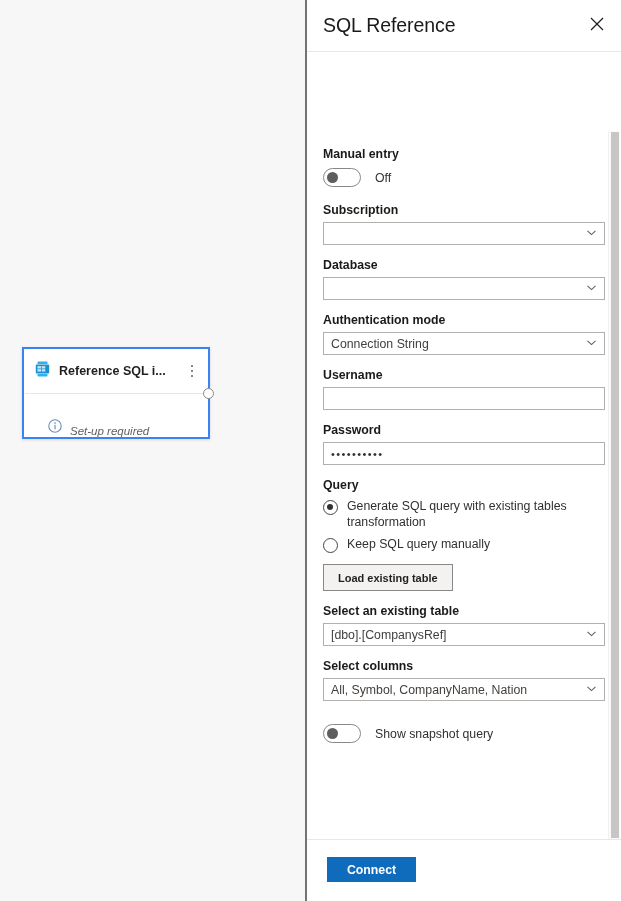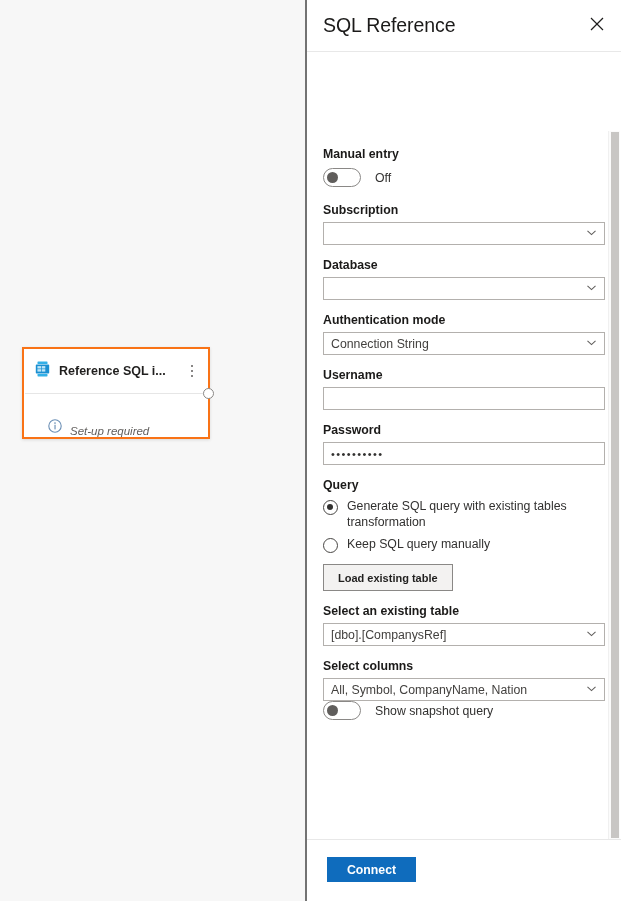--- a/index.html
+++ b/index.html
@@ -23,21 +23,21 @@
     width: 305px; height: 901px;
     background: #f7f7f7;
   }
 
   #node-card {
     position: absolute;
     left: 22px;
     top: 347px;
     width: 188px;
     background: #ffffff;
-    border: 2px solid #f97316;
+    border: 2px solid #3b82f6;
     box-sizing: border-box;
     box-shadow: 0 1px 3px rgba(0,0,0,0.12);
   }
   #node-card .card-head {
     display: flex;
     align-items: center;
     height: 44px;
     padding: 0 9px 0 11px;
     box-sizing: border-box;
   }
@@ -475,21 +475,21 @@
       <div class="select-box">
         <span class="val">All, Symbol, CompanyName, Nation</span>
         <span class="chev">
           <svg width="11" height="11" viewBox="0 0 11 11">
               <polyline points="1.5,3.8 5.5,7.6 9.5,3.8" fill="none" stroke="#605e5c" stroke-width="1.05"></polyline>
             </svg>
         </span>
       </div>
     </div>
 
-    <div class="toggle-row" style="margin-top:0;">
+    <div class="toggle-row" style="margin-top:23px;">
       <div class="toggle">
           <div class="knob"></div>
         </div>
       <span class="toggle-label">Show snapshot query</span>
     </div>
 
   </div>
 
   <div id="panel-footer">
     <button id="connect-btn">Connect</button>

